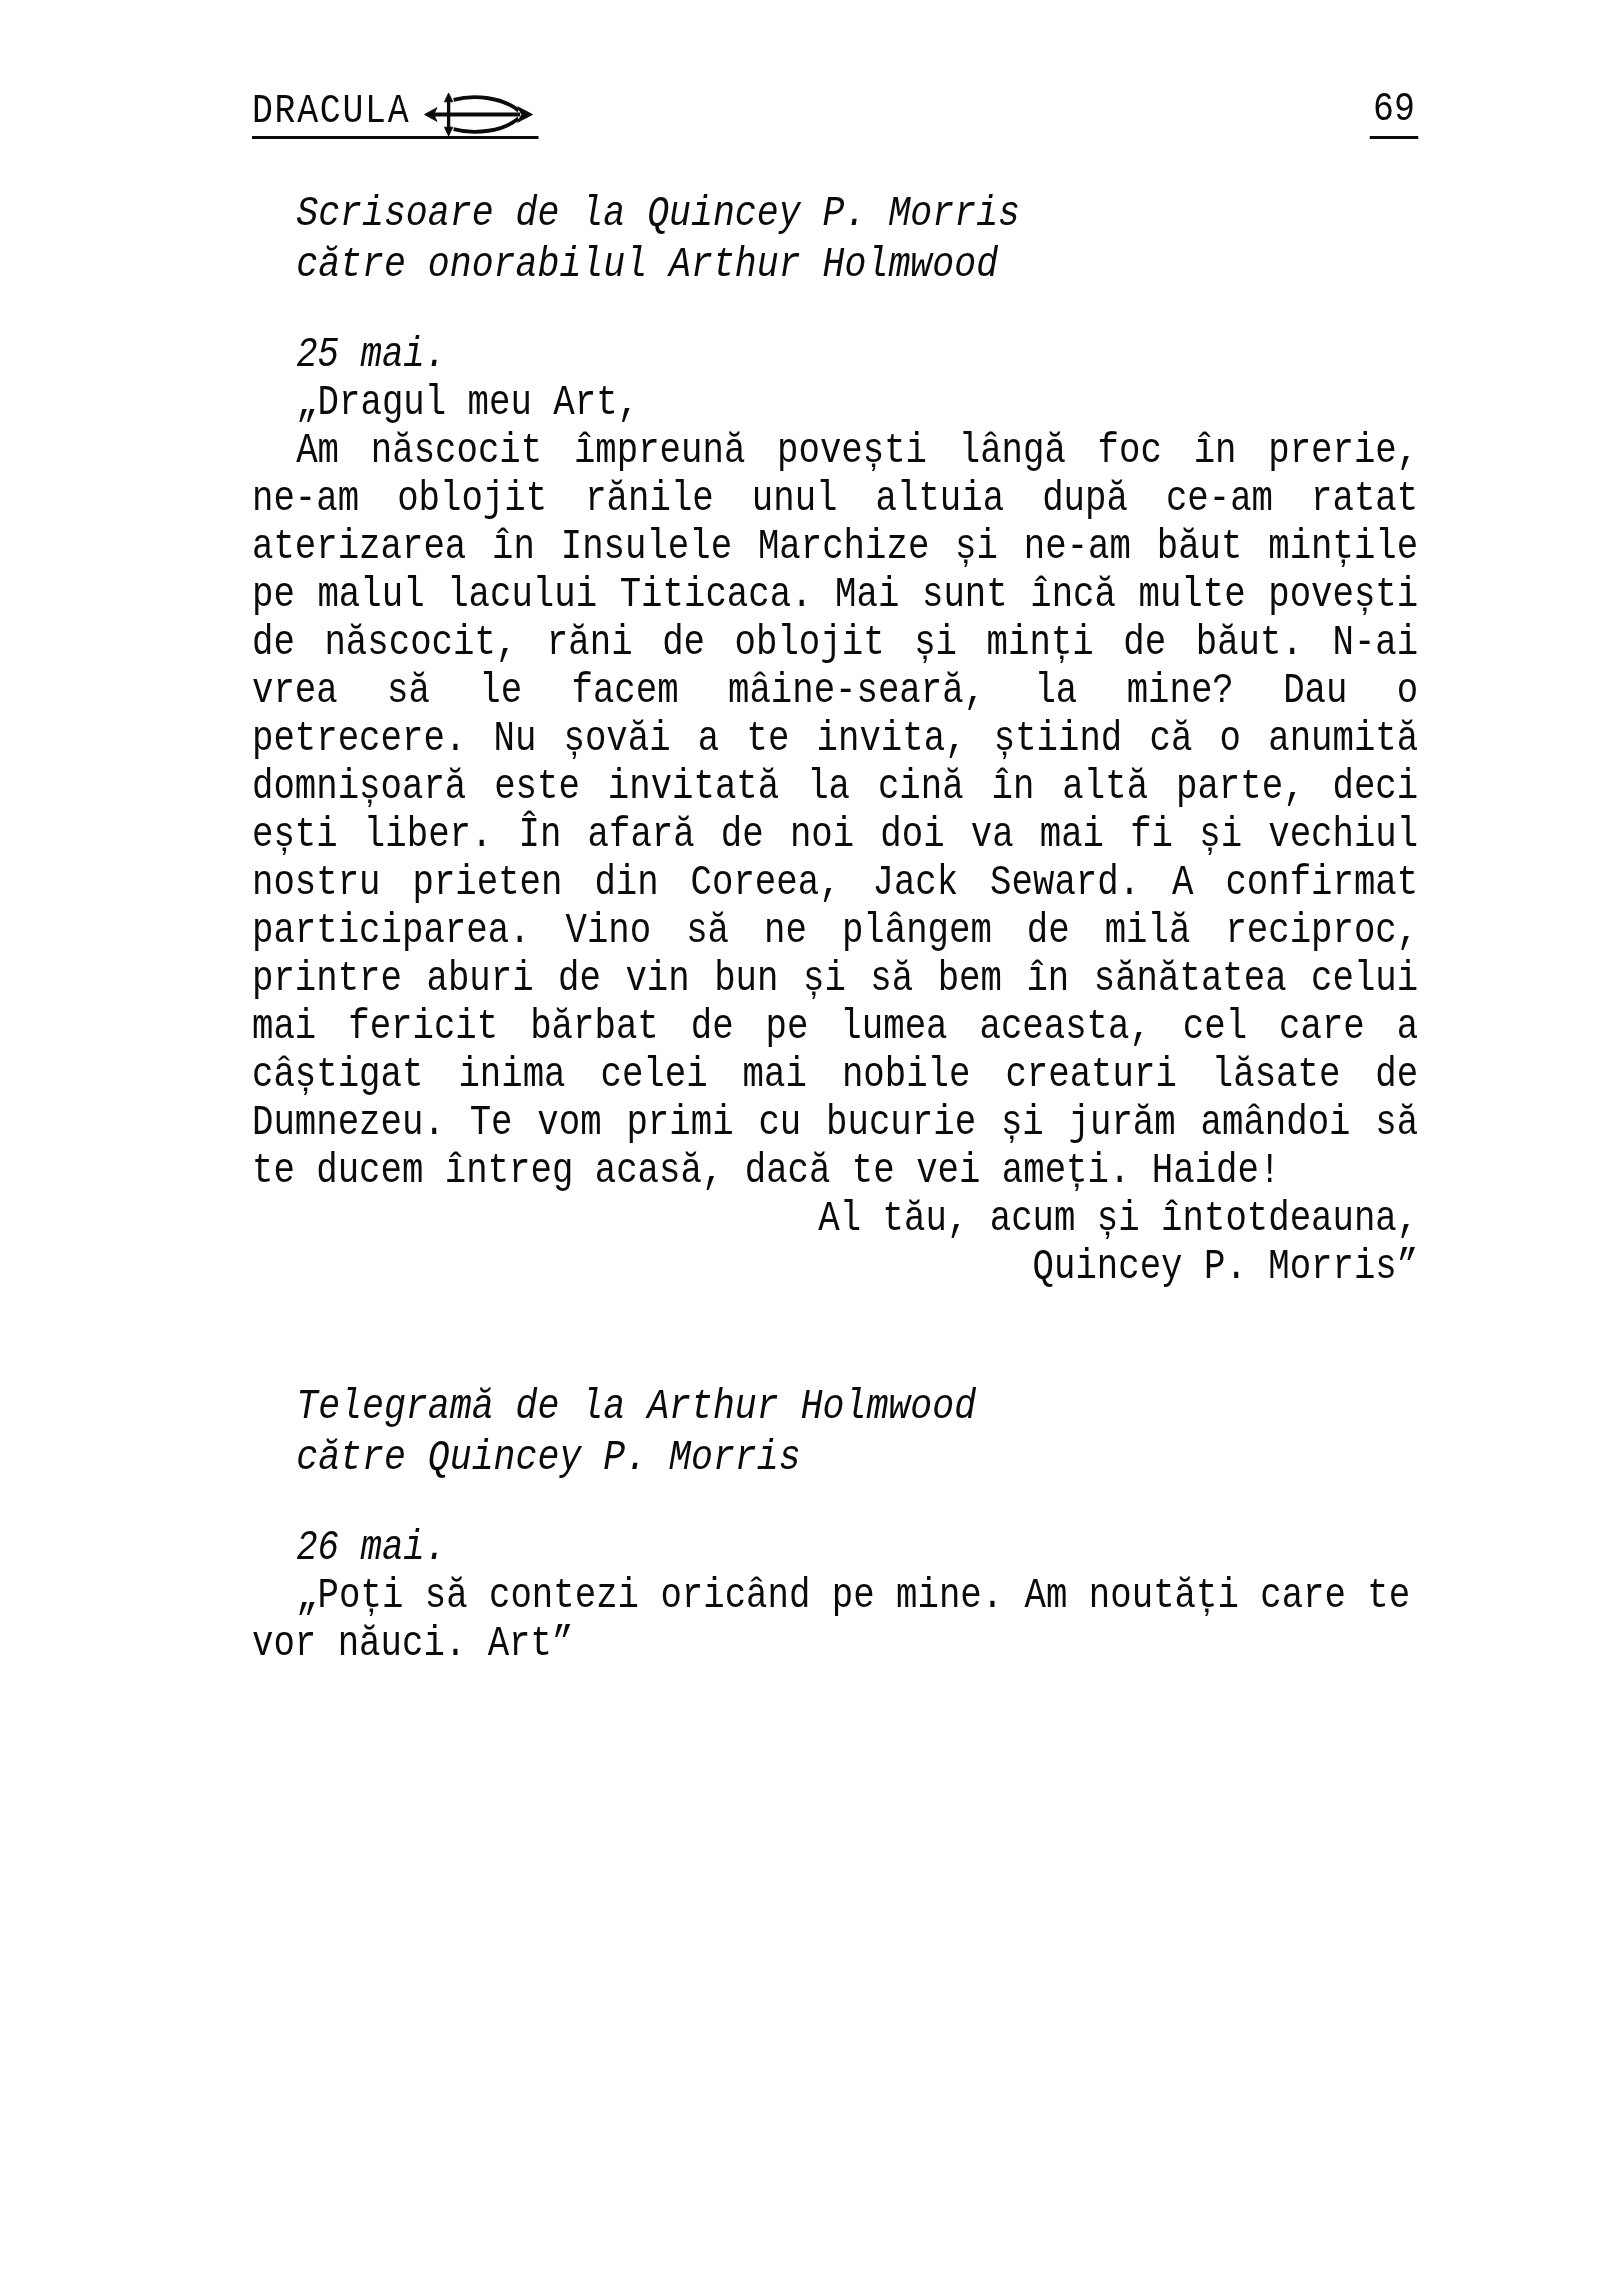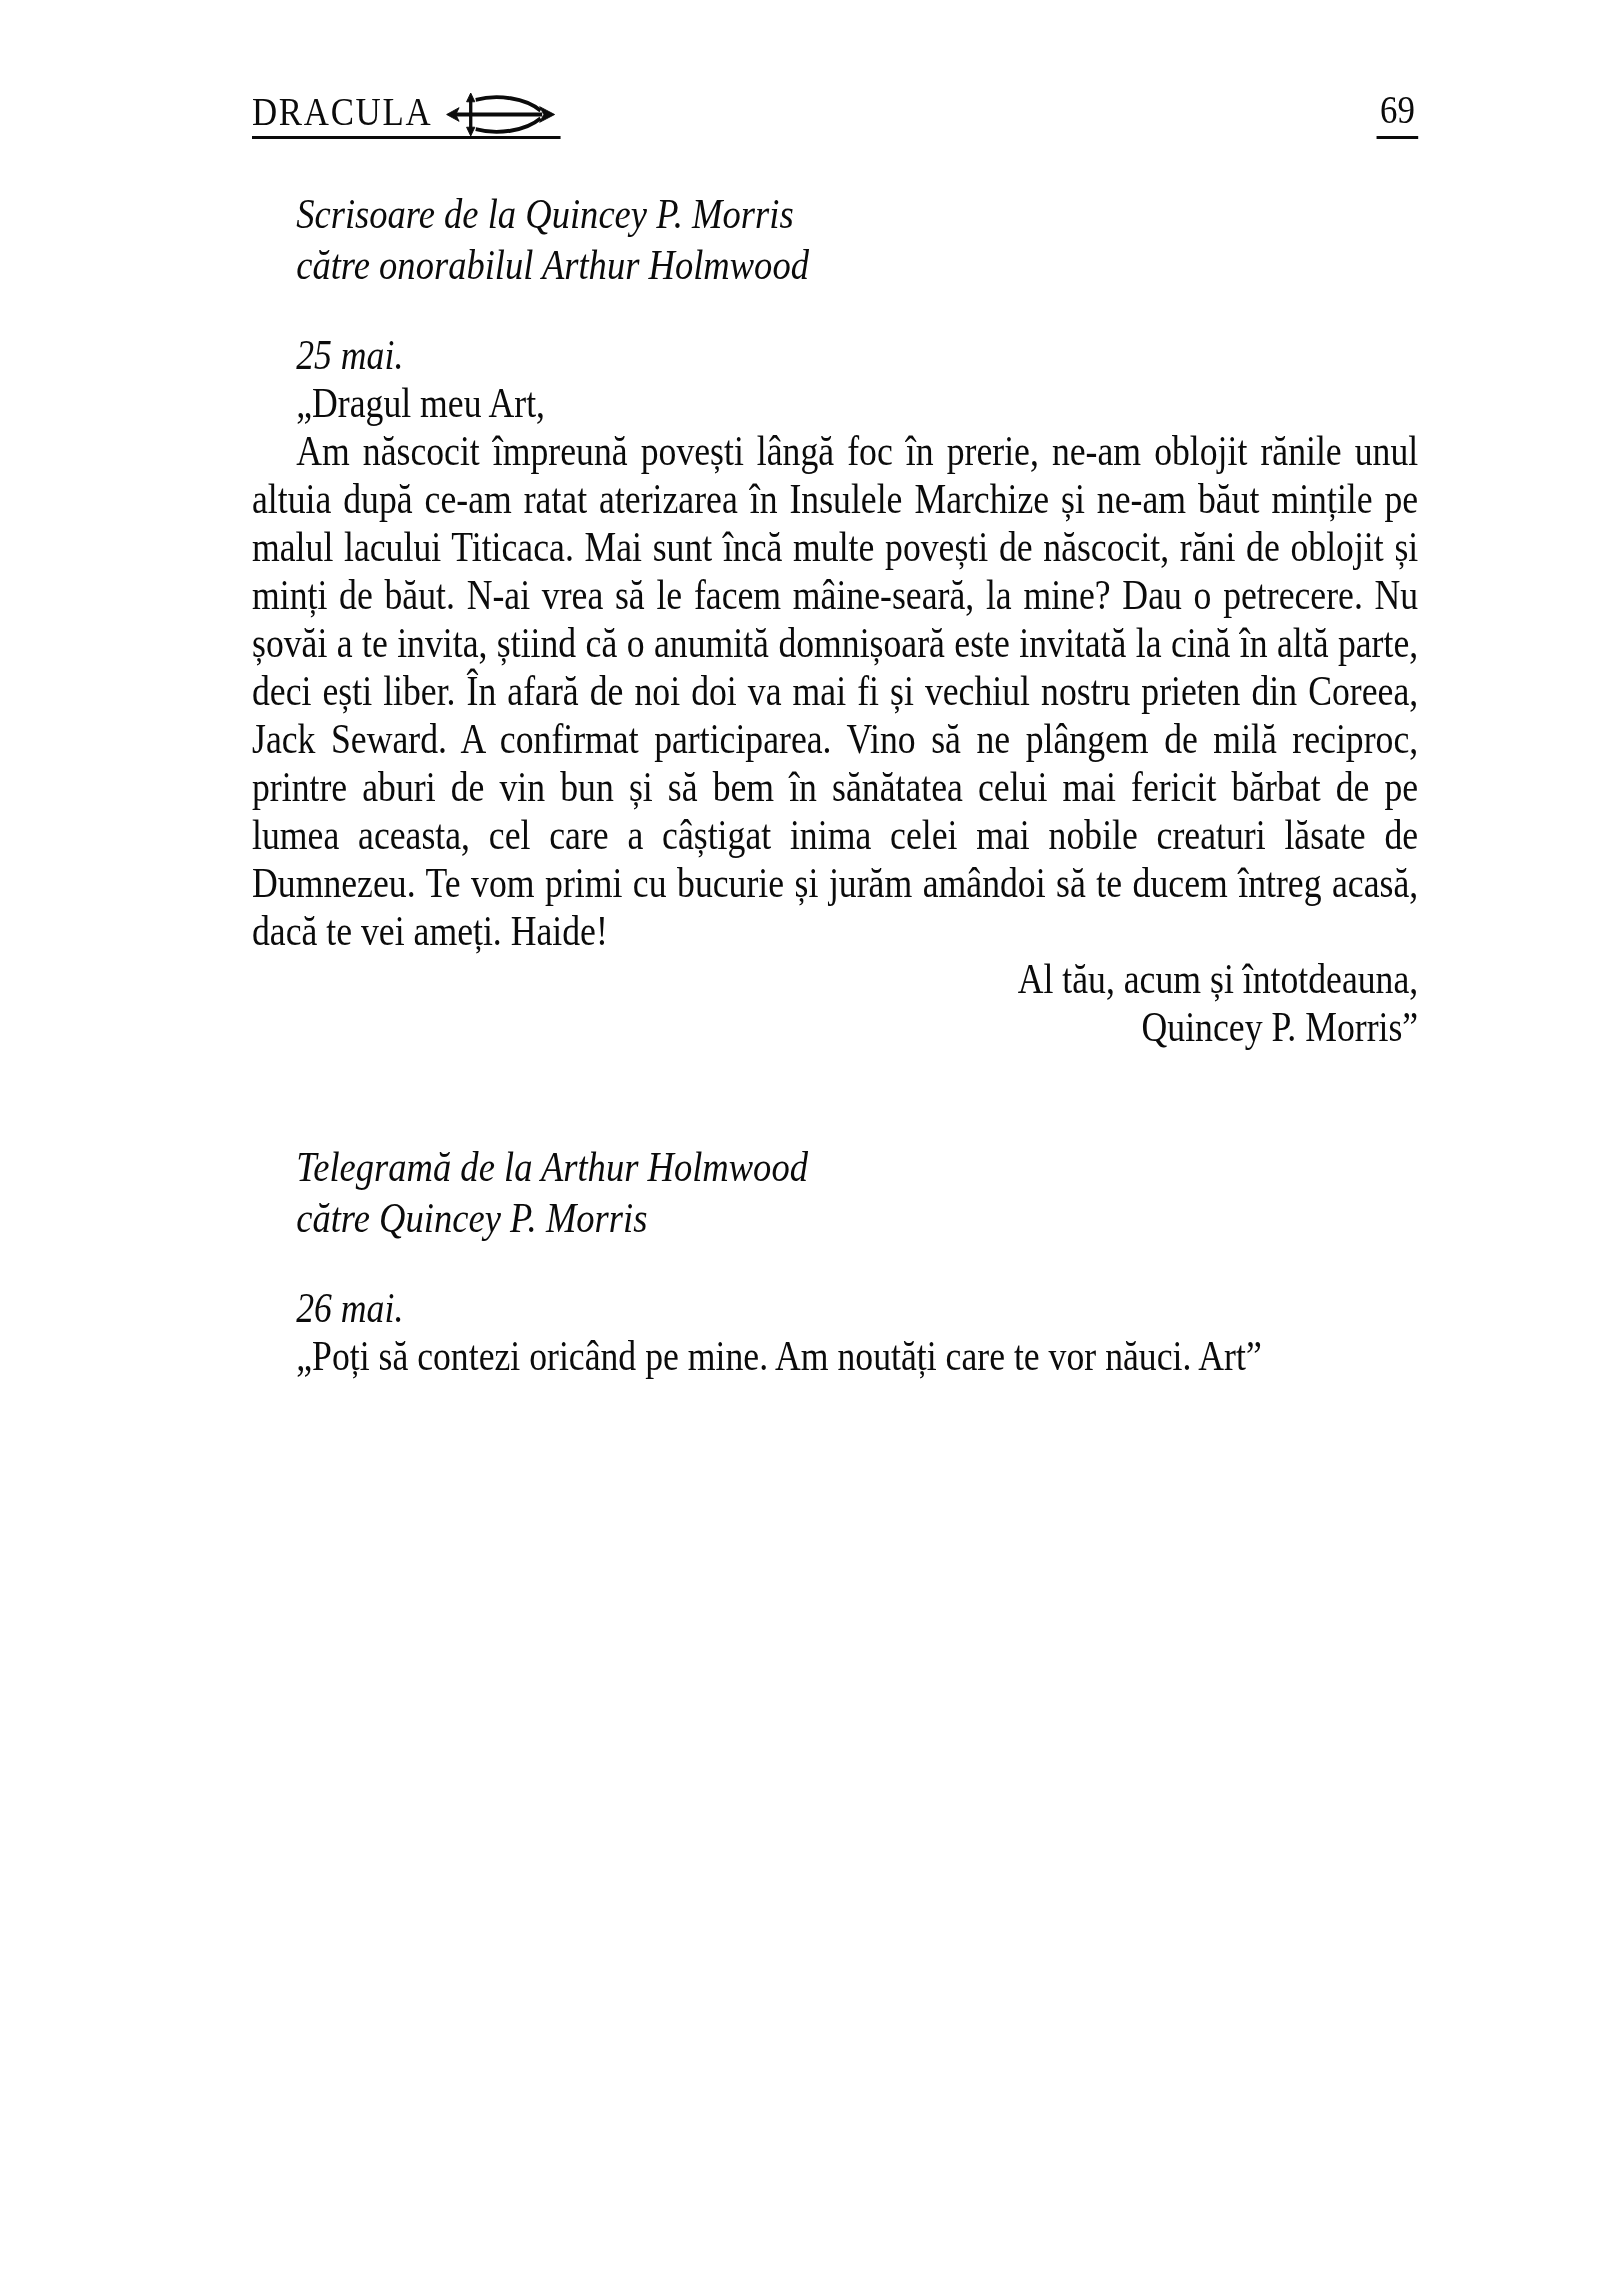--- a/index.html
+++ b/index.html
@@ -6,21 +6,21 @@
     margin: 0;
     padding: 0;
     background: #ffffff;
   }
   .page {
     position: relative;
     width: 1621px;
     height: 2133px;
     background: #ffffff;
     color: #0b0b0b;
-    font-family: Liberation Serif, serif;
+    font-family: Liberation Mono, monospace;
     overflow: hidden;
   }
   .column {
     position: absolute;
     left: 252px;
     top: 90px;
     width: 1372px;
     transform: scaleX(0.85);
     transform-origin: 0 0;
     font-size: 42px;

